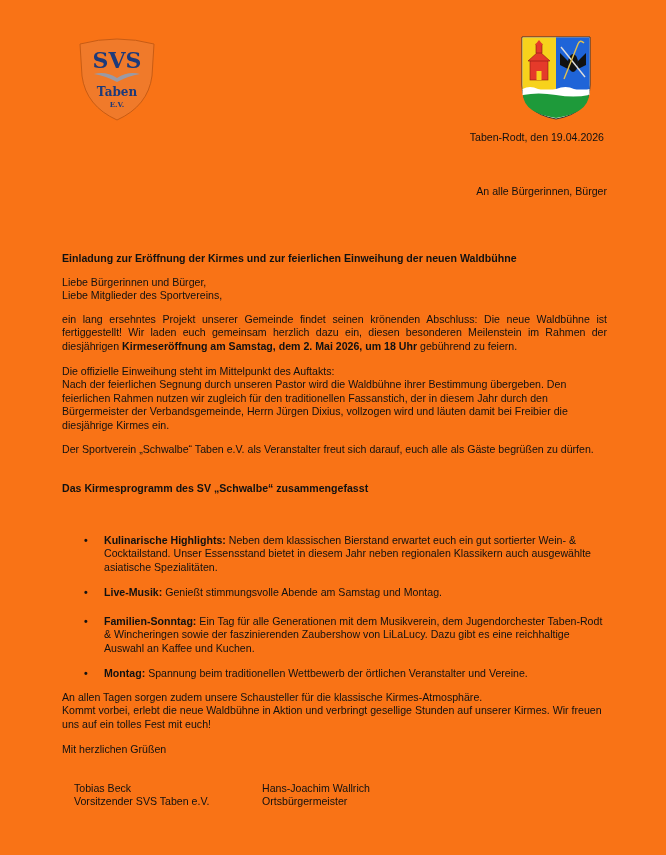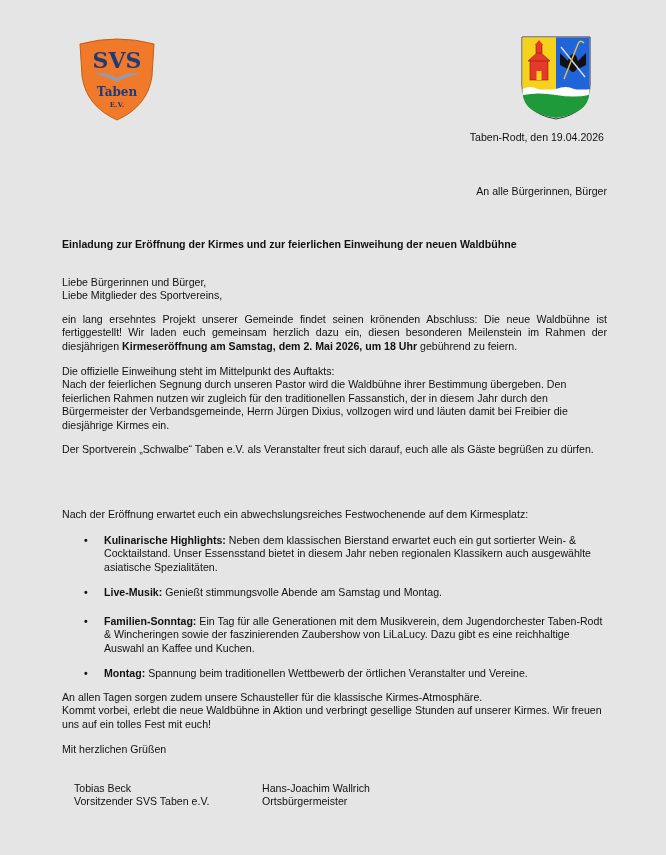--- a/index.html
+++ b/index.html
@@ -1,20 +1,20 @@
 <!DOCTYPE html>
 <html><head>
 <meta charset="utf-8">
 <style>
   html, body { margin: 0; padding: 0; background: #ffffff; }
   body {
     width: 666px; height: 855px; position: relative; overflow: hidden;
     font-family: "Liberation Sans", sans-serif; color: #111; font-size: 10.6px;
   }
-  .page { position: absolute; left: 0; top: 0; width: 666px; height: 855px; background: #e5e5e5; }
+  .page { position: absolute; left: 0; top: 0; width: 666px; height: 855px; background: #f97316; }
   .logo-left { position: absolute; left: 74px; top: 36px; width: 86px; height: 86px; }
   .logo-right { position: absolute; left: 520px; top: 35px; width: 72px; height: 85px; }
   .date { position: absolute; right: 62px; top: 131px; font-size: 10.6px; }
   .txt { position: absolute; left: 62px; width: 545px; line-height: 13.4px; }
   .justify { text-align: justify; }
   b, .bold { font-weight: bold; }
   .bullets { position: absolute; left: 62px; width: 545px; }
   .bullet { position: absolute; left: 0; width: 545px; }
   .bullet .dot { position: absolute; left: 22px; top: 0; font-weight: bold; }
   .bullet .body { position: absolute; left: 42px; width: 500px; line-height: 13.4px; }
@@ -54,40 +54,40 @@
     <path d="M2.5 54 Q10 50 18 54 T36 54 T54 54 T69.5 54 L69.5 60 Q60 57 54 60 T36 60 T18 60 T2.5 60 Z" fill="#ffffff"></path>
     <path d="M3 60 Q18 57 36 60 T69 60 Q68 78 36 83 Q4 78 3 60 Z" fill="#1e9a3a"></path>
   </svg>
 
   <div class="date">Taben-Rodt, den 19.04.2026</div>
 
   <div class="txt" style="top:185px;text-align:right;">
     <div>An alle Bürgerinnen, Bürger</div>
   </div>
 
-  <div class="txt bold" style="top:238px;">Einladung zur Eröffnung der Kirmes und zur feierlichen Einweihung der neuen Waldbühne</div>
+  <div class="txt bold" style="top:252px;">Einladung zur Eröffnung der Kirmes und zur feierlichen Einweihung der neuen Waldbühne</div>
 
   <div class="txt" style="top:276px;">
     <div>Liebe Bürgerinnen und Bürger,</div>
     <div>Liebe Mitglieder des Sportvereins,</div>
   </div>
 
   <div class="txt justify" style="top:313px;">
     <span>ein lang ersehntes Projekt unserer Gemeinde findet seinen krönenden Abschluss: Die neue Waldbühne ist fertiggestellt! Wir laden euch gemeinsam herzlich dazu ein, diesen besonderen Meilenstein im Rahmen der diesjährigen </span><b>Kirmeseröffnung am Samstag, dem 2. Mai 2026, um 18 Uhr</b><span> gebührend zu feiern.</span>
   </div>
 
   <div class="txt" style="top:365px;">
     <div>Die offizielle Einweihung steht im Mittelpunkt des Auftakts:</div>
     <div>Nach der feierlichen Segnung durch unseren Pastor wird die Waldbühne ihrer Bestimmung übergeben. Den feierlichen Rahmen nutzen wir zugleich für den traditionellen Fassanstich, der in diesem Jahr durch den Bürgermeister der Verbandsgemeinde, Herrn Jürgen Dixius, vollzogen wird und läuten damit bei Freibier die diesjährige Kirmes ein.</div>
   </div>
 
   <div class="txt" style="top:443px;">Der Sportverein „Schwalbe“ Taben e.V. als Veranstalter freut sich darauf, euch alle als Gäste begrüßen zu dürfen.</div>
 
+  <div class="txt bold" style="top:482px;">Das Kirmesprogramm des SV „Schwalbe“ zusammengefasst</div>
 
-  <div class="txt" style="top:508px;">Nach der Eröffnung erwartet euch ein abwechslungsreiches Festwochenende auf dem Kirmesplatz:</div>
 
   <div class="bullets" style="top:534px;">
     <div class="bullet" style="top:0px;">
       <span class="dot">•</span>
       <div class="body"><b>Kulinarische Highlights:</b><span> Neben dem klassischen Bierstand erwartet euch ein gut sortierter Wein- &amp; Cocktailstand. Unser Essensstand bietet in diesem Jahr neben regionalen Klassikern auch ausgewählte asiatische Spezialitäten.</span></div>
     </div>
     <div class="bullet" style="top:52px;">
       <span class="dot">•</span>
       <div class="body"><b>Live-Musik:</b><span> Genießt stimmungsvolle Abende am Samstag und Montag.</span></div>
     </div>

